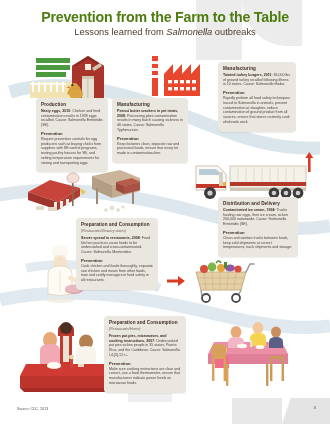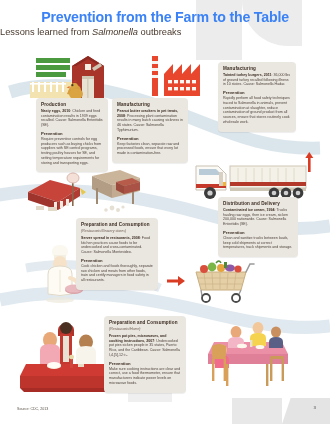--- a/index.html
+++ b/index.html
@@ -16,24 +16,24 @@
   .wm1{left:196px;top:0;width:46px;height:60px;}
   .wm2{left:242px;top:0;width:60px;height:46px;border-bottom-left-radius:60px;}
   .wm3{left:232px;top:398px;width:50px;height:26px;background:#e8e8e8;}
   .wm4{left:282px;top:398px;width:48px;height:26px;background:#e4e4e4;
        clip-path:polygon(18% 0,100% 0,100% 100%,0 100%);}
   .wm5{left:128px;top:392px;width:44px;height:10px;background:#efefef;}
 
   
   .title{
     position:absolute;left:0;right:0;top:9px;text-align:center;
-    font-size:14.2px;font-weight:bold;color:#3b82f6;letter-spacing:-.2px;
+    font-size:14.2px;font-weight:bold;color:#4d7c0f;letter-spacing:-.2px;
   }
   .subtitle{
-    position:absolute;left:0;right:0;top:27px;
+    position:absolute;left:0;right:0;top:27px;text-align:center;
     font-size:9.3px;color:#4a3a2e;
   }
   .subtitle i{font-style:italic;}
 
   
   .pathsvg{position:absolute;left:0;top:0;width:330px;height:424px;}
 
   
   .box{
     position:absolute;background:#eae6e0;border-radius:4px;

